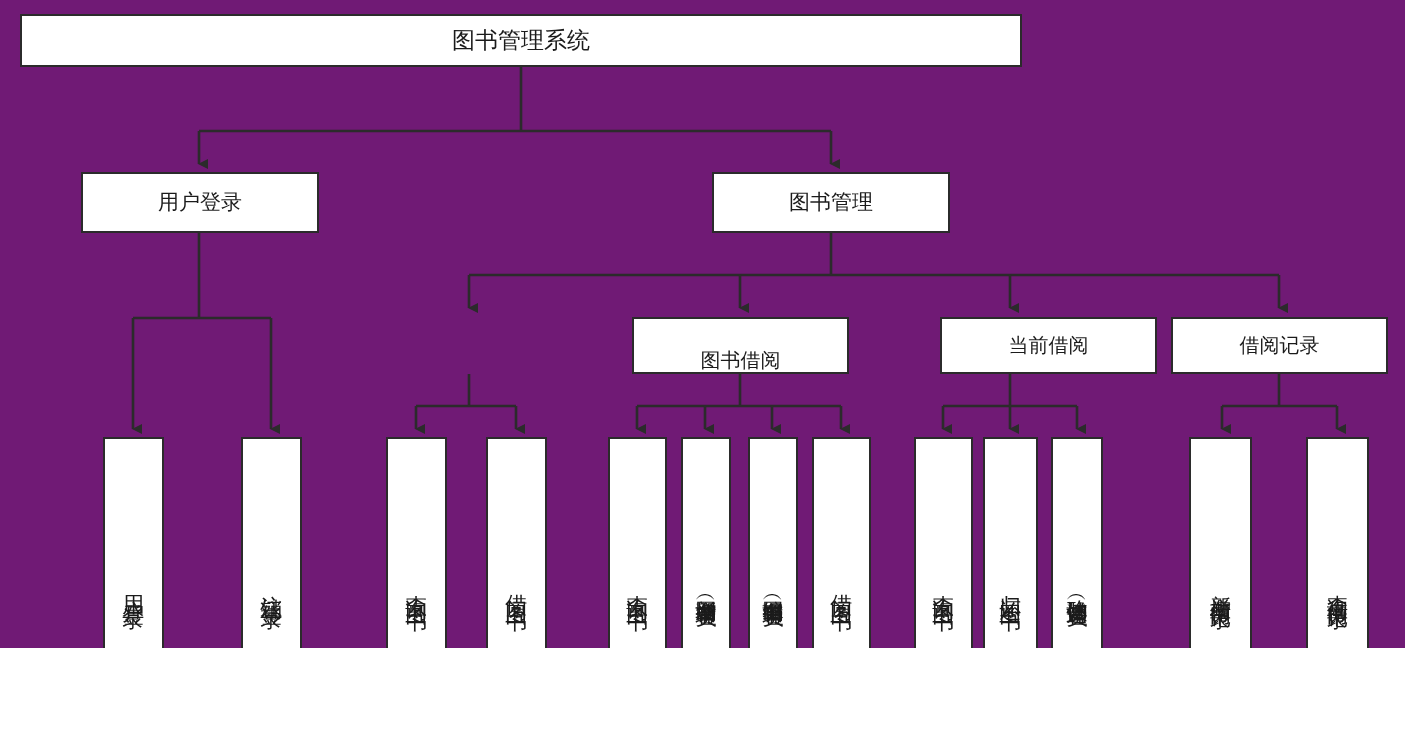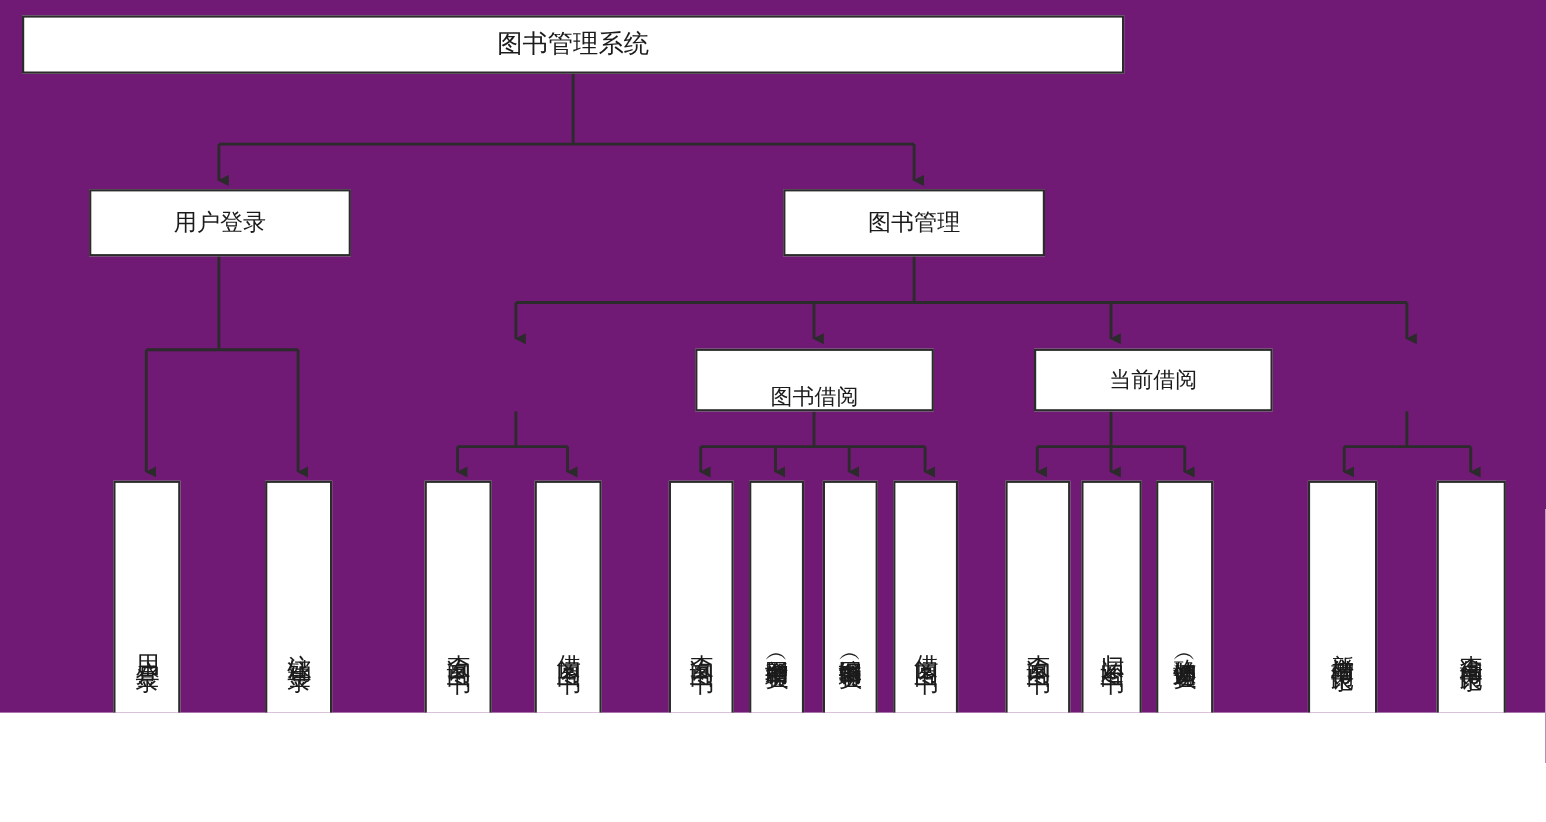--- a/index.html
+++ b/index.html
@@ -141,20 +141,23 @@
 
 
   <div class="node lvl3" style="left:632px; top:317px; width:217px; height:57px;align-items:flex-end;">
     <span>图书借阅</span>
   </div>
 
   <div class="node lvl3" style="left:940px; top:317px; width:217px; height:57px;">
     <span>当前借阅</span>
   </div>
 
+  <div class="node lvl3" style="left:1171px; top:317px; width:217px; height:57px;">
+    <span>借阅记录</span>
+  </div>
 
   <div class="node leaf" style="left:103px; top:437px; width:61px; height:296px;">
     <span class="vtext">用户登录</span>
   </div>
 
   <div class="node leaf" style="left:241px; top:437px; width:61px; height:296px;">
     <span class="vtext">注销登录</span>
   </div>
 
   <div class="node leaf" style="left:386px; top:437px; width:61px; height:296px;">

